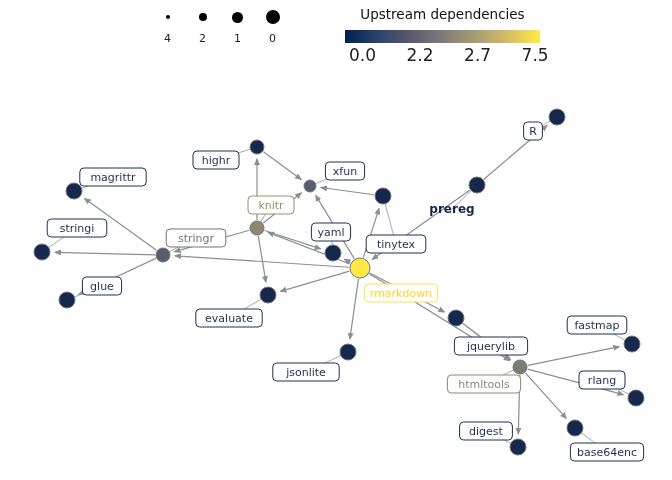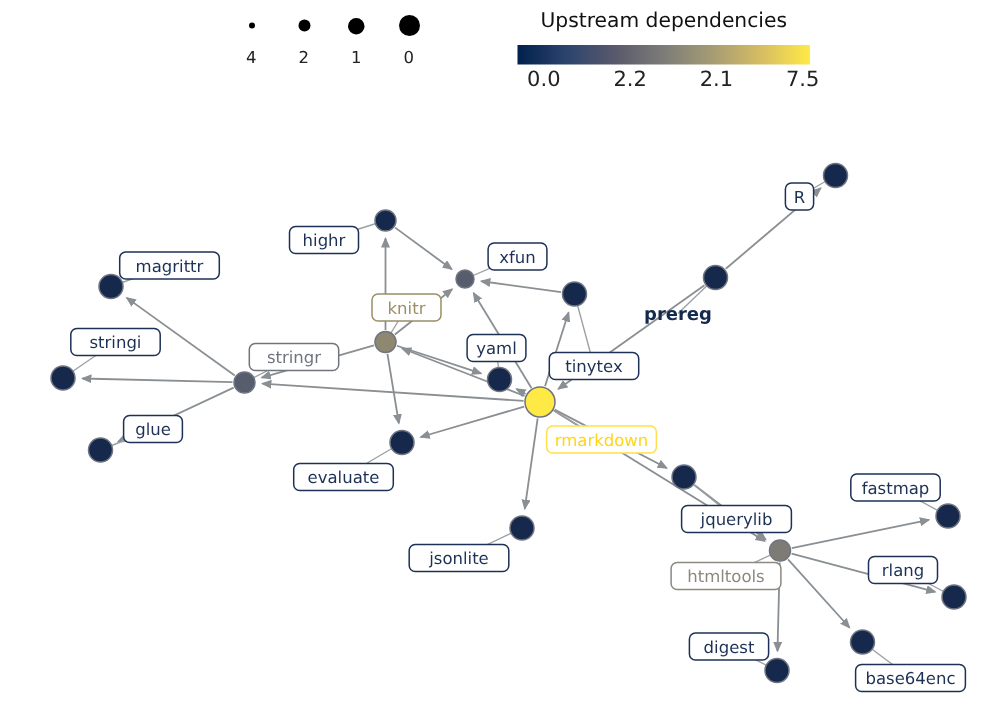--- a/index.html
+++ b/index.html
@@ -19,21 +19,21 @@
   #legend-color{left:335px;width:215px;}
 
   .size-row{display:flex;justify-content:center;}
   .size-item{width:35px;display:flex;flex-direction:column;align-items:center;}
   .size-dot-holder{height:22px;display:flex;align-items:center;justify-content:center;}
   .size-dot{background:#000;border-radius:50%;display:block;}
   .size-label{font-size:11px;color:#222;margin-top:4px;}
 
   .gradient-bar{width:195px;height:13px;margin:0 auto;}
   .tick-row{position:relative;width:195px;height:16px;margin:2px auto 0;}
-  .tick-row span{position:absolute;top:0;transform:translateX(-50%);font-size:14px;color:#222;white-space:nowrap;}
+  .tick-row span{position:absolute;top:0;transform:translateX(-50%);font-size:17px;color:#222;white-space:nowrap;}
 </style>
 </head>
 <body>
 
 <div id="canvas">
 
   <svg id="graph-svg" width="672" height="480" viewBox="0 0 672 480">
     <defs>
       <marker id="arrow" markerWidth="7" markerHeight="7" refX="6" refY="3" orient="auto" markerUnits="userSpaceOnUse">
         <path d="M0,0 L7,3 L0,6 Z" fill="#8a8f93"></path>
@@ -182,18 +182,18 @@
         </div>
       </div>
   </div>
 
   <div class="legend" id="legend-color">
     <div class="legend-title">Upstream dependencies</div>
     <div class="gradient-bar" id="gradient-bar" style="background: linear-gradient(to right, rgb(0, 32, 77), rgb(43, 68, 108), rgb(89, 89, 108), rgb(125, 124, 120), rgb(165, 156, 116), rgb(214, 189, 99), rgb(255, 234, 70));"></div>
     <div class="tick-row" id="tick-row">
         <span style="left: 9%;">0.0</span>
         <span style="left: 38.5%;">2.2</span>
-        <span style="left: 68%;">2.1</span>
+        <span style="left: 68%;">2.7</span>
         <span style="left: 97.5%;">7.5</span>
       </div>
   </div>
 
 </div>
 
 </body></html>

